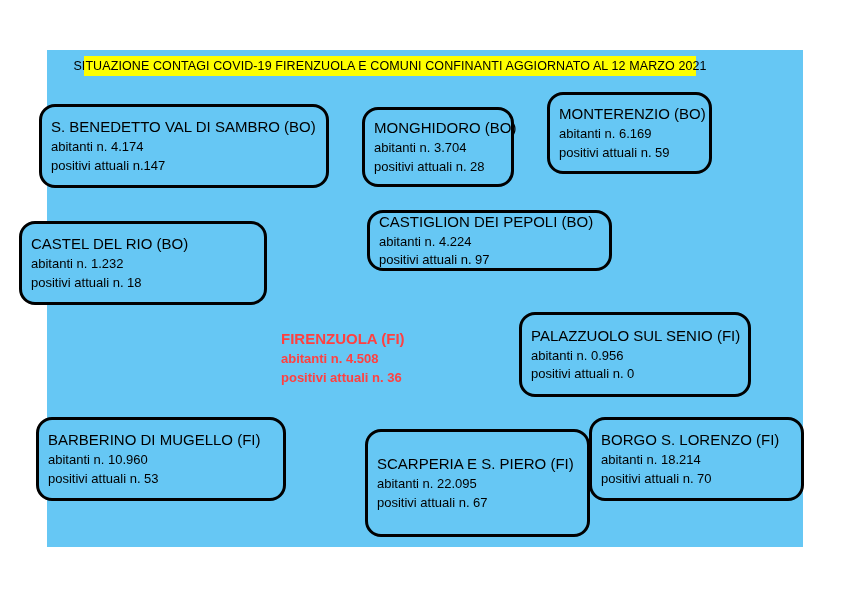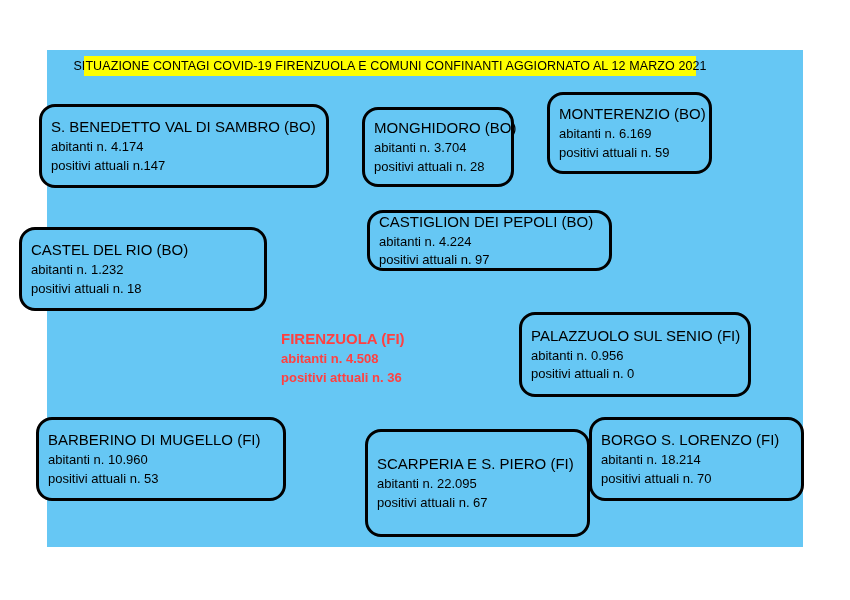--- a/index.html
+++ b/index.html
@@ -97,21 +97,21 @@
       <div class="line">abitanti n.  3.704</div>
       <div class="line">positivi attuali n. 28</div>
     </div>
 
     <div class="box" style="left:500px; top:42px; width:165px; height:82px;">
       <div class="name">MONTERENZIO (BO)</div>
       <div class="line">abitanti n.  6.169</div>
       <div class="line">positivi  attuali n. 59</div>
     </div>
 
-    <div class="box" style="left:-28px; top:177px; width:248px; height:84px;">
+    <div class="box" style="left:-28px; top:171px; width:248px; height:84px;">
       <div class="name">CASTEL DEL RIO (BO)</div>
       <div class="line">abitanti n. 1.232</div>
       <div class="line">positivi attuali n. 18</div>
     </div>
 
     <div class="box" style="left:320px; top:160px; width:245px; height:61px;">
       <div class="name">CASTIGLION DEI PEPOLI (BO)</div>
       <div class="line">abitanti n. 4.224</div>
       <div class="line">positivi attuali n. 97</div>
     </div>

